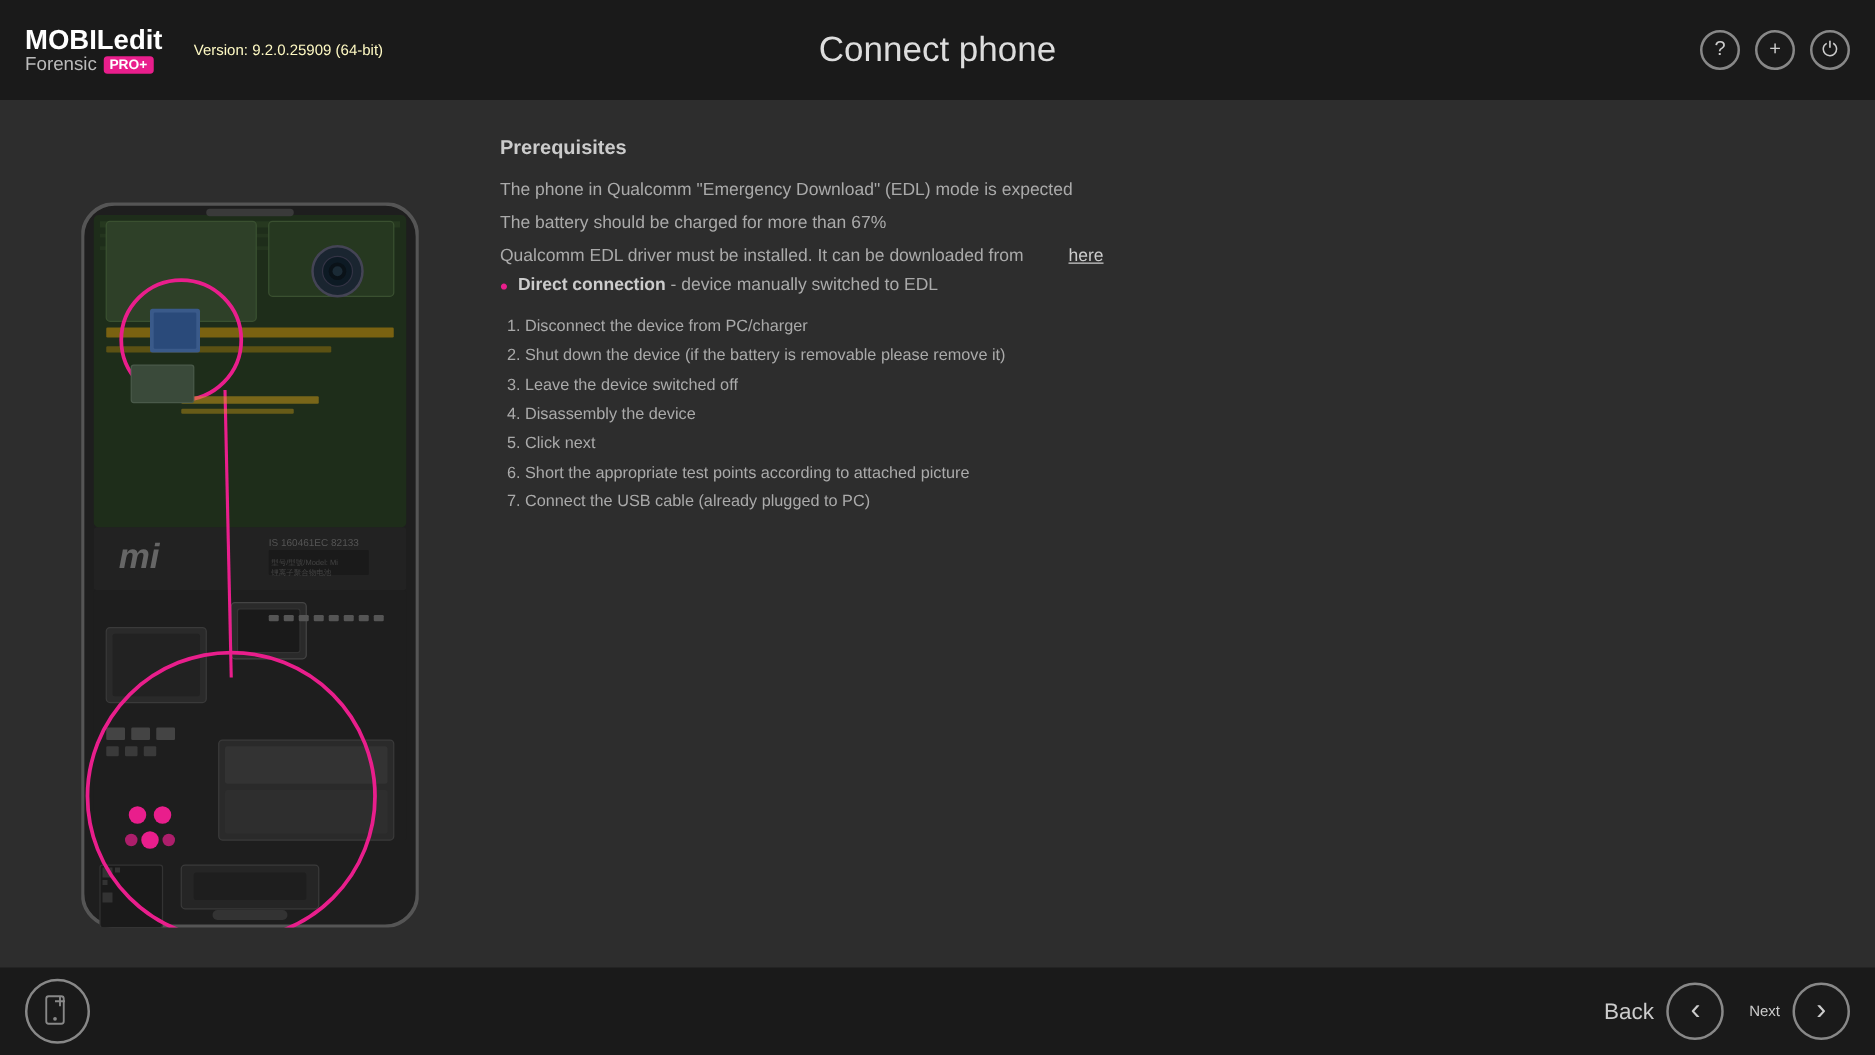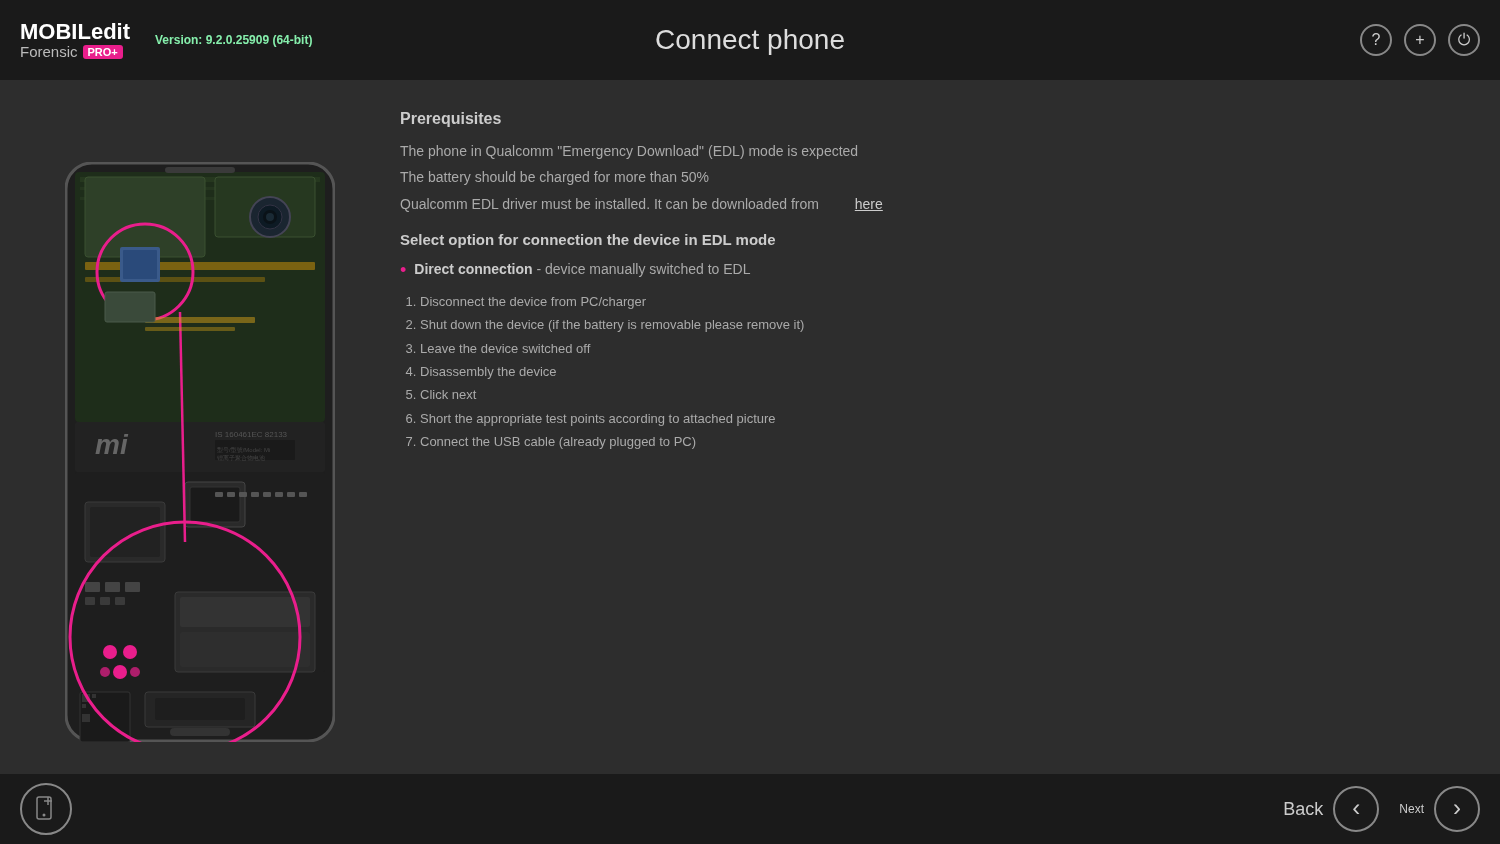--- a/index.html
+++ b/index.html
@@ -223,21 +223,21 @@
   <div id="logo-area">
     <div style="display:flex; flex-direction:column; line-height:1.1;">
       <span style="font-size:22px; font-weight:bold; color:#fff;">
         <span>MOBIL</span><span style="color:#fff;">edit</span>
       </span>
       <div style="display:flex; align-items:center; gap:5px;">
         <span style="color:#bbb; font-size:15px;">Forensic</span>
         <span style="background:#e91e8c; color:#fff; font-size:11px; font-weight:bold; padding:1px 5px; border-radius:3px;">PRO+</span>
       </div>
     </div>
-    <span style="color:#86efac; font-size:12px; margin-left:15px; align-self:center;font-weight:bold;">Version: 9.2.0.25909 (64-bit)</span>
+    <span style="color:#fef9c3; font-size:12px; margin-left:15px; align-self:center;">Version: 9.2.0.25909 (64-bit)</span>
   </div>
 
   <div id="page-title" style="position:absolute; left:50%; transform:translateX(-50%); font-size:28px; color:#ddd; font-weight:300;">Connect phone</div>
 
   <div id="header-actions" style="display:flex; gap:12px; align-items:center;">
     <div class="header-icon-btn">?</div>
     <div class="header-icon-btn">+</div>
     <div class="header-icon-btn">⏻</div>
   </div>
 </div>
@@ -340,26 +340,25 @@
 
         <rect x="105" y="566" width="60" height="8" rx="4" fill="#333"></rect>
       </svg>
     </div>
   </div>
 
   <div id="text-area">
     <div class="prerequisites-title">Prerequisites</div>
 
     <div class="prerequisites-text">The phone in Qualcomm "Emergency Download" (EDL) mode is expected</div>
-    <div class="prerequisites-text">The battery should be charged for more than 50%</div>
+    <div class="prerequisites-text">The battery should be charged for more than 67%</div>
     <div class="prerequisites-text">
       <span>Qualcomm EDL driver must be installed. It can be downloaded from </span><a class="here-link" href="#">here</a>
     </div>
 
-    <div class="select-option-title">Select option for connection the device in EDL mode</div>
 
     <div class="option-item">
       <span class="bullet-dot">•</span>
       <div>
         <span class="option-label">Direct connection</span><span class="option-desc"> - device manually switched to EDL</span>
       </div>
     </div>
 
     <ol class="step-list">
     <li class="step-item">Disconnect the device from PC/charger</li>

